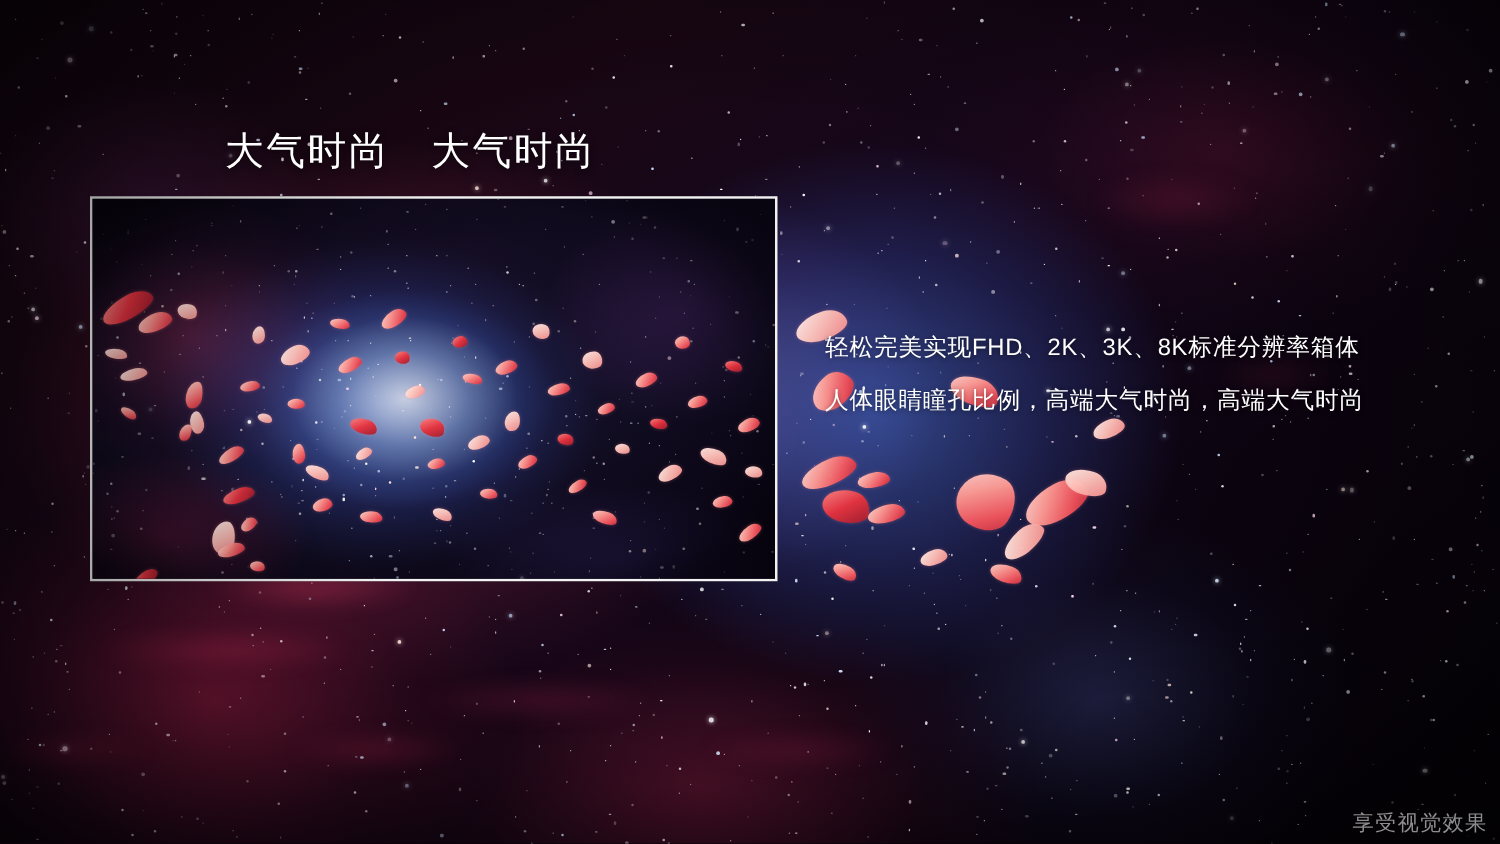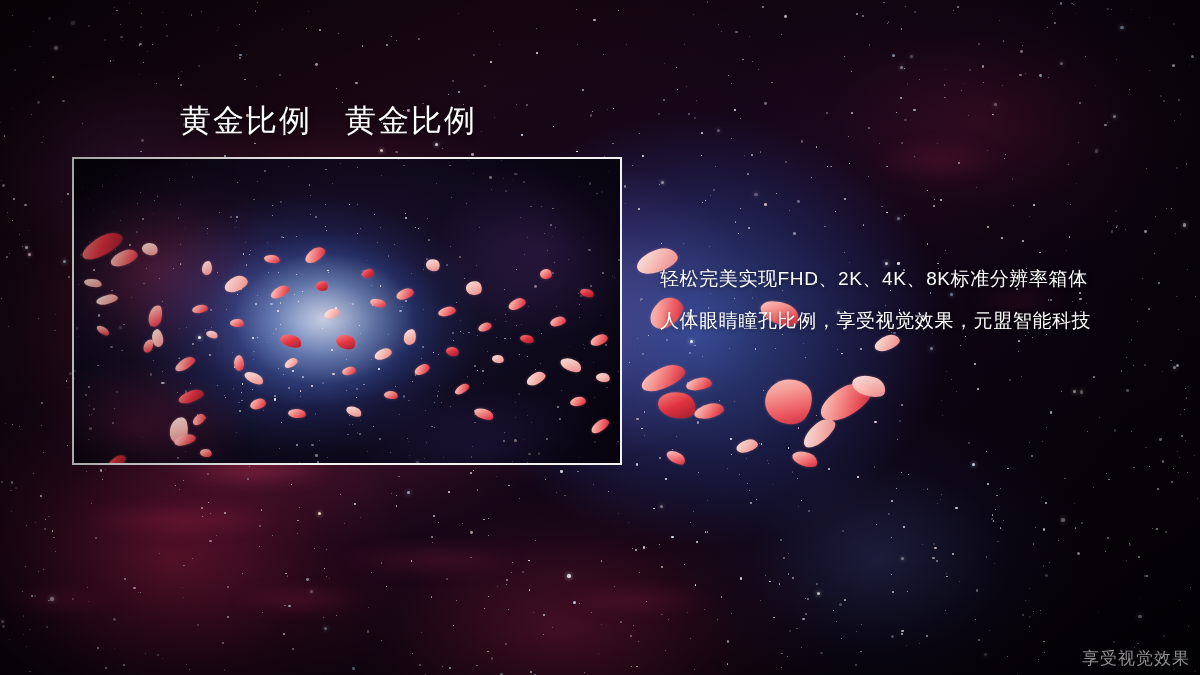--- a/index.html
+++ b/index.html
@@ -1794,21 +1794,21 @@
       <div class="petal pale" style="left:852px;top:376px;width:34px;height:20px;transform:rotate(18deg);opacity:0.96;"></div>
       <div class="petal pale" style="left:800px;top:424px;width:38px;height:18px;transform:rotate(-40deg);opacity:0.96;"></div>
       <div class="petal" style="left:792px;top:452px;width:26px;height:14px;transform:rotate(20deg);opacity:0.96;"></div>
       <div class="petal pale" style="left:736px;top:440px;width:22px;height:12px;transform:rotate(-16deg);opacity:0.96;"></div>
       <div class="petal" style="left:666px;top:452px;width:20px;height:11px;transform:rotate(30deg);opacity:0.96;"></div>
       <div class="petal pale" style="left:874px;top:336px;width:26px;height:14px;transform:rotate(-20deg);opacity:0.96;"></div>
     </div>
 
   <div class="bg-vignette"></div>
 
-  <div class="title">黄金比例　黄金比例</div>
+  <div class="title">大气时尚　大气时尚</div>
 
   <div class="body-lines">
-    <div class="body-line">轻松完美实现FHD、2K、4K、8K标准分辨率箱体</div>
-    <div class="body-line">人体眼睛瞳孔比例，享受视觉效果，元盟智能科技</div>
+    <div class="body-line">轻松完美实现FHD、2K、3K、8K标准分辨率箱体</div>
+    <div class="body-line">人体眼睛瞳孔比例，高端大气时尚，高端大气时尚</div>
   </div>
 
   <div class="watermark">享受视觉效果</div>
 </div>
 
 </body></html>

